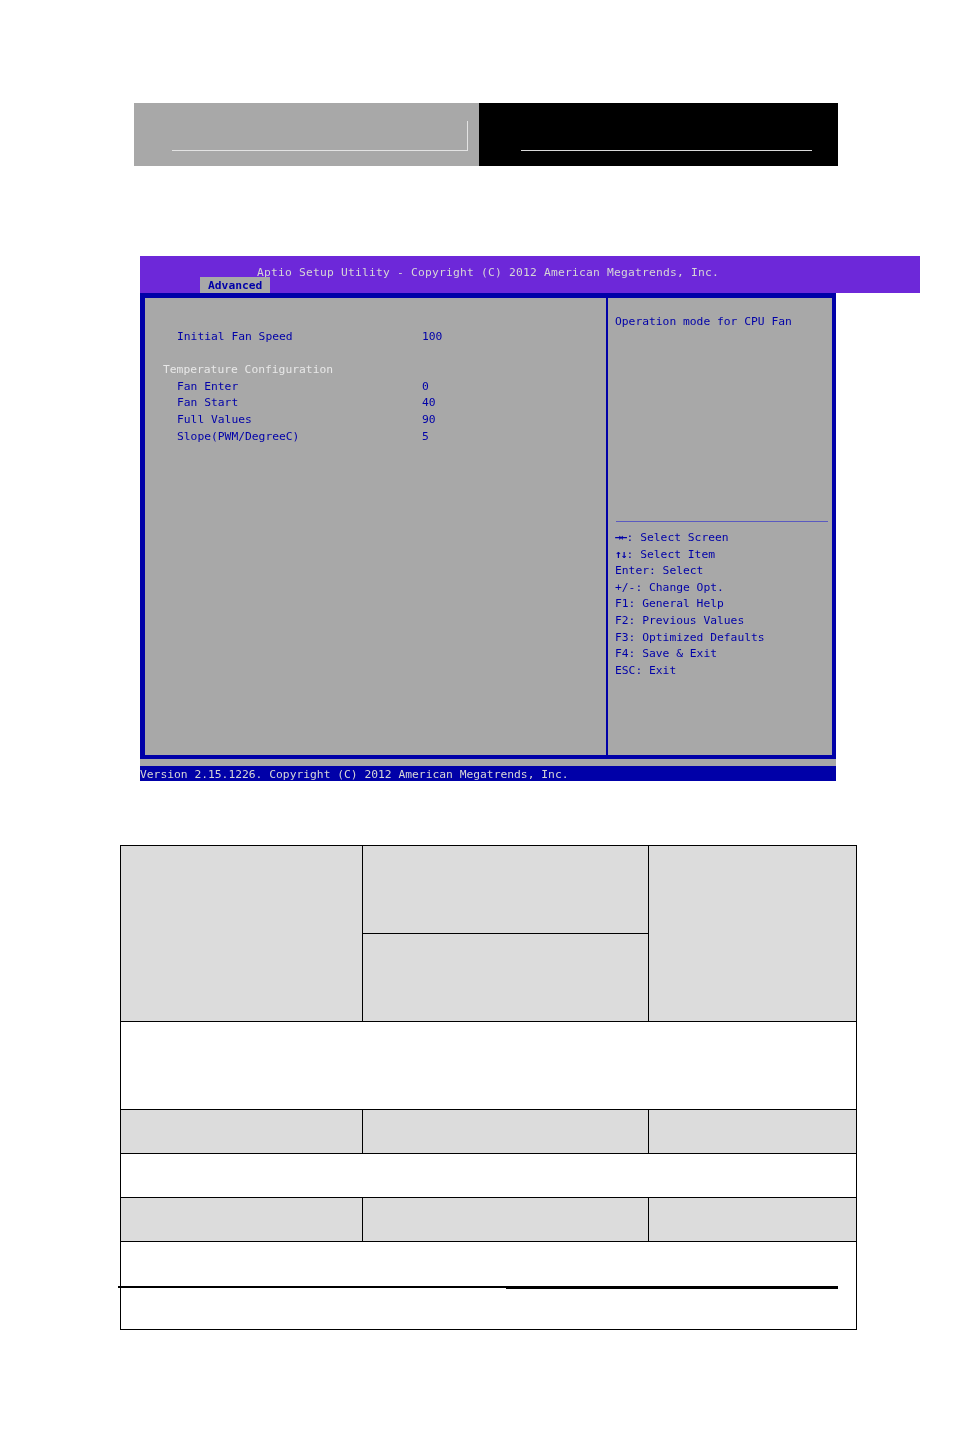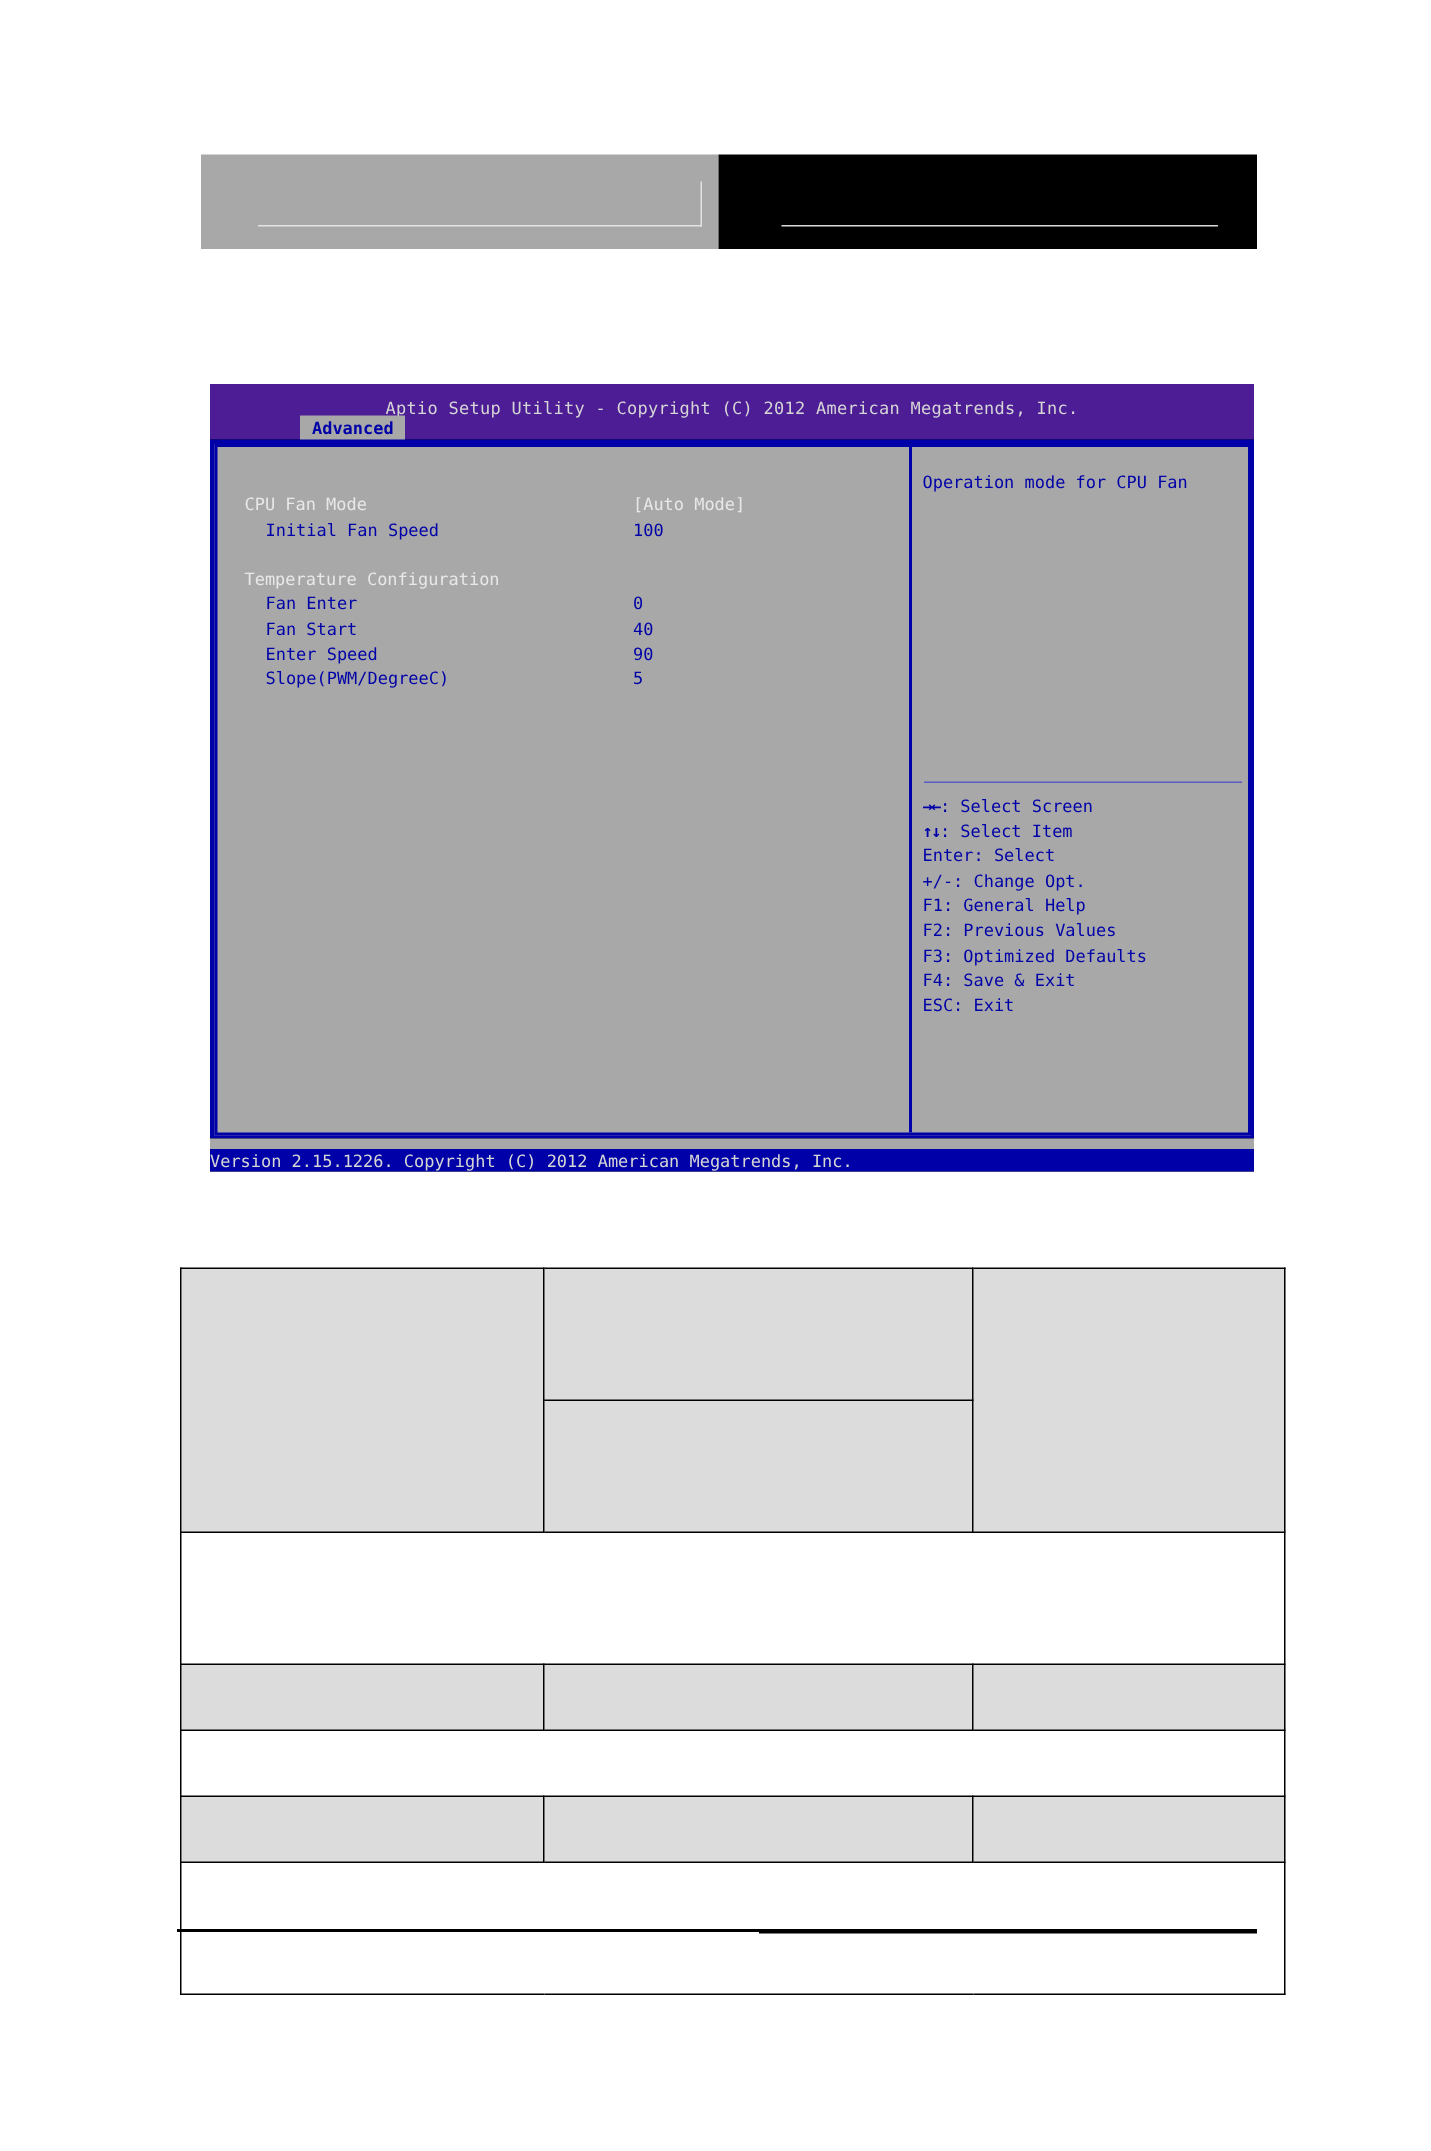--- a/index.html
+++ b/index.html
@@ -64,23 +64,23 @@
     height: 525px;
     background: #000000;
     font-family: "DejaVu Sans Mono", "Liberation Mono", monospace;
     font-size: 11.3px;
     line-height: 16.6px;
     -webkit-font-smoothing: none;
   }
   .bios-titlebar {
     position: absolute;
     left: 0; top: 0;
-    width: 696px;
+    width: 780px;
     height: 37px;
-    background: #4c1d95;
+    background: #6d28d9;
   }
   .bios-title {
     position: absolute;
     left: 0; top: 9px;
     width: 696px;
     text-align: center;
     color: #d6d6d6;
     letter-spacing: 0.2px;
     white-space: pre;
   }
@@ -275,27 +275,26 @@
 
   <div class="bios-titlebar">
     <div class="bios-title">Aptio Setup Utility - Copyright (C) 2012 American Megatrends, Inc.</div>
     <div class="bios-tab">Advanced</div>
   </div>
 
   <div class="bios-body">
     <div class="bios-inner">
 
       <div class="settings" id="settings-list">
-          <div class="srow"><span class="slabel c-white">CPU Fan Mode</span><span class="svalue c-white">[Auto Mode]</span></div>
           <div class="srow"><span class="slabel indent c-blue">Initial Fan Speed</span><span class="svalue c-blue">100</span></div>
           <div class="spacer"></div>
           <div class="srow"><span class="slabel c-white">Temperature Configuration</span></div>
           <div class="srow"><span class="slabel indent c-blue">Fan Enter</span><span class="svalue c-blue">0</span></div>
           <div class="srow"><span class="slabel indent c-blue">Fan Start</span><span class="svalue c-blue">40</span></div>
-          <div class="srow"><span class="slabel indent c-blue">Enter Speed</span><span class="svalue c-blue">90</span></div>
+          <div class="srow"><span class="slabel indent c-blue">Full Values</span><span class="svalue c-blue">90</span></div>
           <div class="srow"><span class="slabel indent c-blue">Slope(PWM/DegreeC)</span><span class="svalue c-blue">5</span></div>
         </div>
 
       <div class="panel-divider"></div>
 
       <div class="help">
         <div class="help-text">Operation mode for CPU Fan</div>
         <div class="help-sep"></div>
         <div class="help-keys" id="help-keys">
             <div class="keyrow"><span class="keyglyph">→←</span><span>: Select Screen</span></div>

